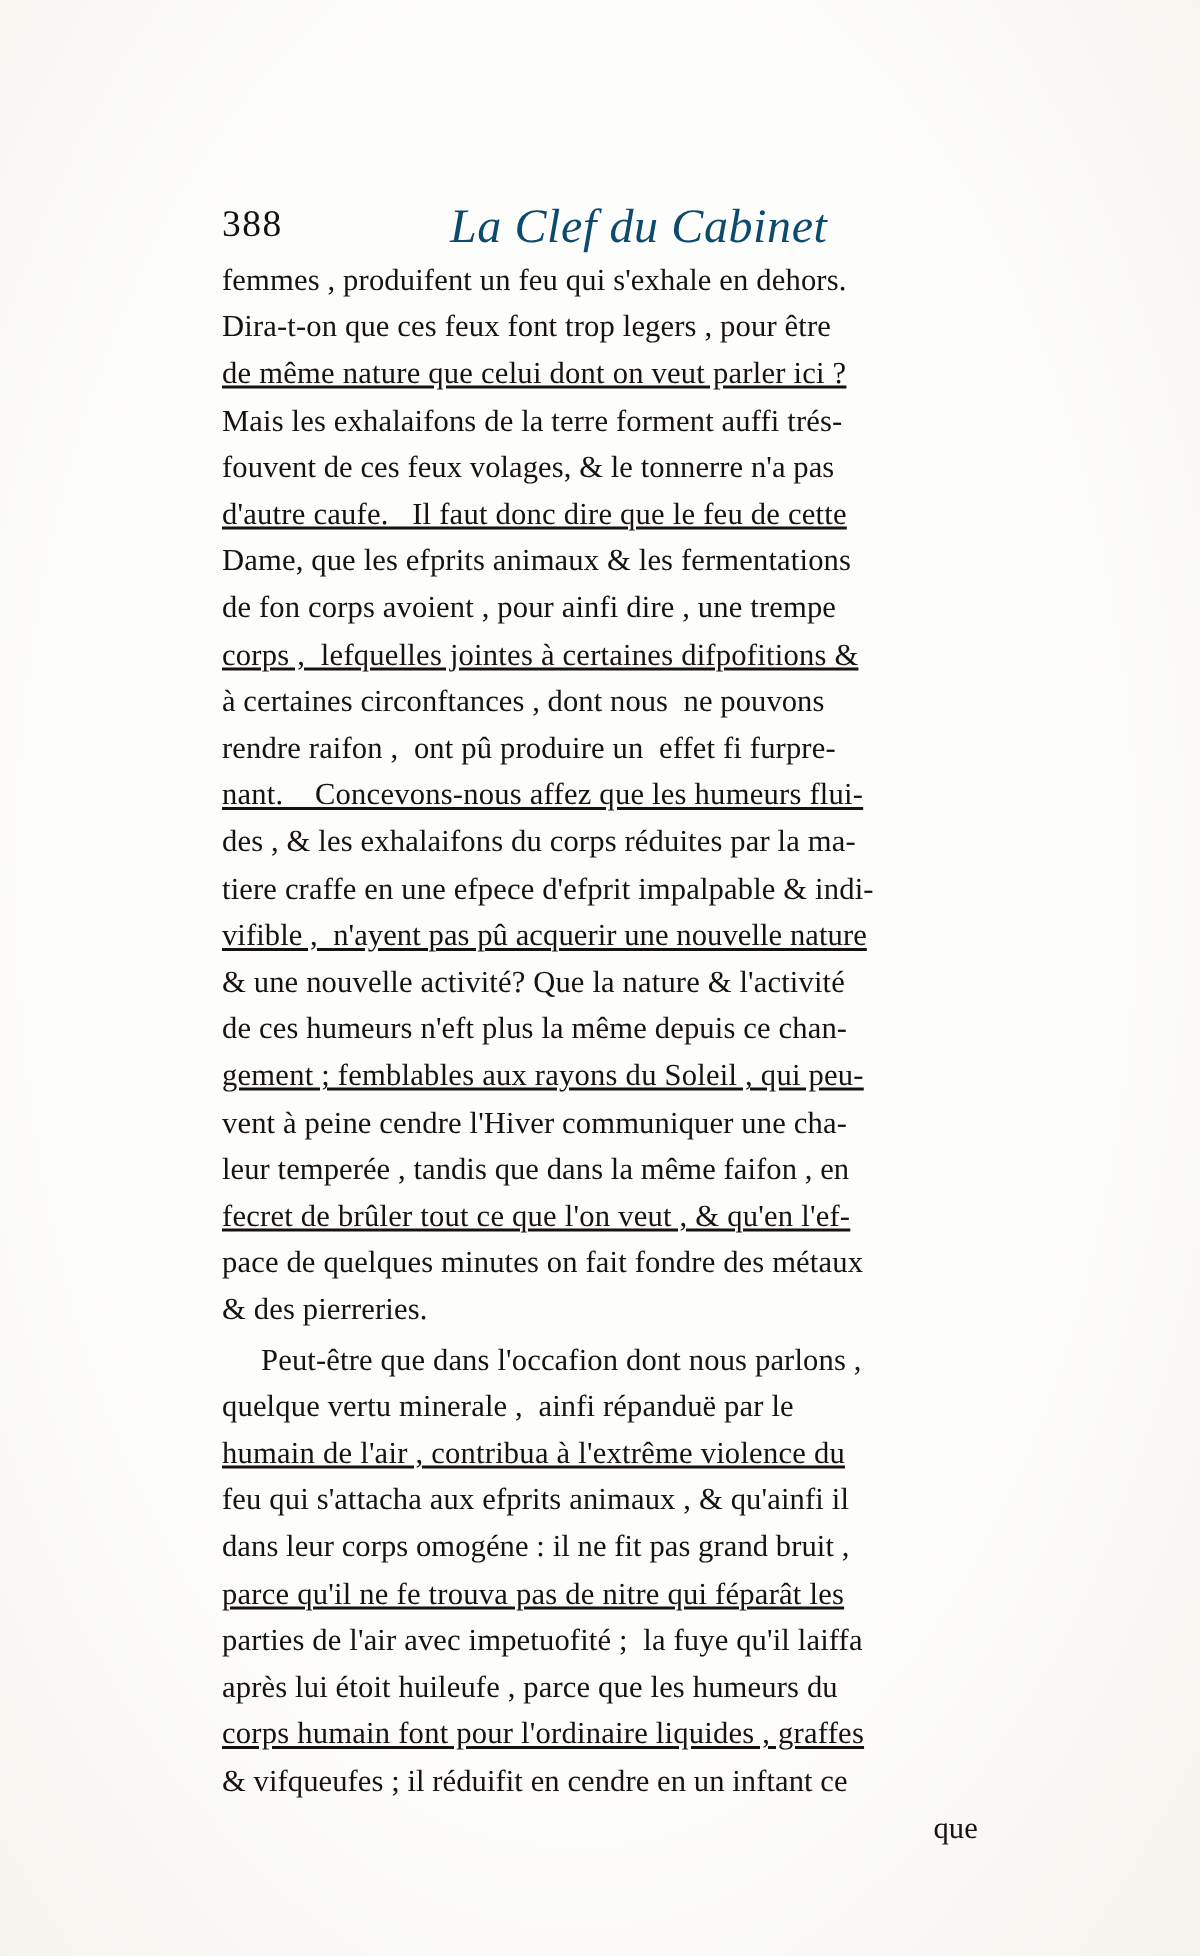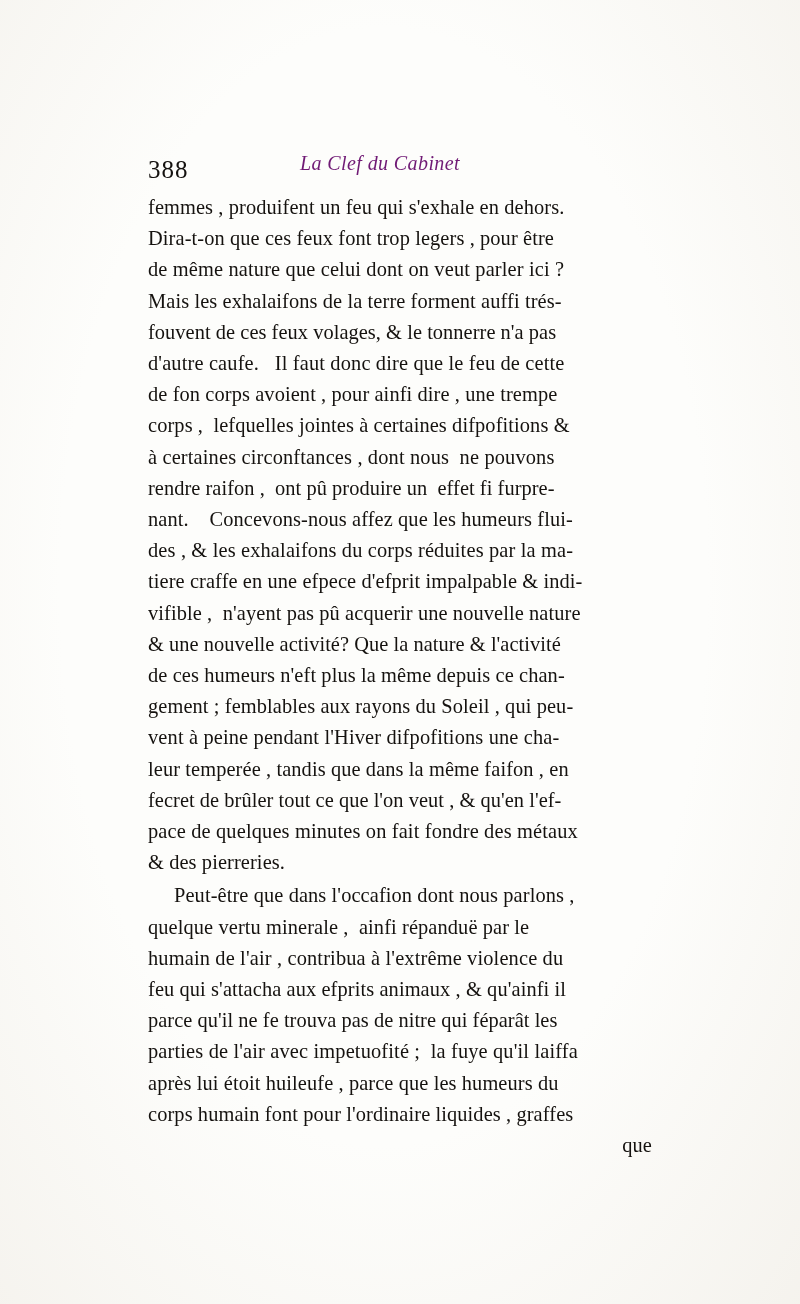--- a/index.html
+++ b/index.html
@@ -38,42 +38,41 @@
     position: absolute;
     left: 148px;
     top: 128px;
     width: 508px;
   }
 
   .header-line {
     position: relative;
     height: 42px;
     margin-bottom: 2px;
-    margin-top: 20px;
   }
 
   .folio {
     position: absolute;
     left: 0;
     top: 8px;
     font-family: "Liberation Serif", serif;
     font-size: 25px;
     letter-spacing: 1px;
     color: #14110f;
   }
 
   .running-title {
     position: absolute;
     left: 152px;
     top: 4px;
     font-family: "Liberation Serif", serif;
     font-style: italic;
-    font-size: 20px;
+    font-size: 32px;
     letter-spacing: 0.4px;
-    color: #701a75;
+    color: #0c4a6e;
     white-space: nowrap;
   }
 
   .body-text {
     font-family: "Liberation Serif", serif;
     font-size: 20.4px;
     line-height: 31.2px;
     color: #15120f;
     text-align: justify;
   }
@@ -87,21 +86,21 @@
   .line.indent {
     text-indent: 26px;
   }
 
   .line.last {
     text-align: right;
     padding-right: 4px;
   }
 
   
-  .line:nth-child(3n) { letter-spacing: 0.15px; }
+  .line:nth-child(3n) { letter-spacing: 0.15px; text-decoration: underline; }
   .line:nth-child(5n) { letter-spacing: 0.05px; }
 
   .para-gap { height: 2px; }
 </style>
 </head>
 <body>
 
 <div class="page">
   <div class="paper-tone"></div>
 
@@ -114,48 +113,51 @@
 
     <div class="body-text">
 
       <div>
         <span class="line">femmes , produifent un feu qui s'exhale en dehors.</span>
         <span class="line">Dira-t-on que ces feux font trop legers , pour être</span>
         <span class="line">de même nature que celui dont on veut parler ici ?</span>
         <span class="line">Mais les exhalaifons de la terre forment auffi trés-</span>
         <span class="line">fouvent de ces feux volages, &amp; le tonnerre n'a pas</span>
         <span class="line">d'autre caufe.   Il faut donc dire que le feu de cette</span>
+        <span class="line">Dame, que les efprits animaux &amp; les fermentations</span>
         <span class="line">de fon corps avoient , pour ainfi dire , une trempe</span>
         <span class="line">corps ,  lefquelles jointes à certaines difpofitions &amp;</span>
         <span class="line">à certaines circonftances , dont nous  ne pouvons</span>
         <span class="line">rendre raifon ,  ont pû produire un  effet fi furpre-</span>
         <span class="line">nant.    Concevons-nous affez que les humeurs flui-</span>
         <span class="line">des , &amp; les exhalaifons du corps réduites par la ma-</span>
         <span class="line">tiere craffe en une efpece d'efprit impalpable &amp; indi-</span>
         <span class="line">vifible ,  n'ayent pas pû acquerir une nouvelle nature</span>
         <span class="line">&amp; une nouvelle activité? Que la nature &amp; l'activité</span>
         <span class="line">de ces humeurs n'eft plus la même depuis ce chan-</span>
         <span class="line">gement ; femblables aux rayons du Soleil , qui peu-</span>
-        <span class="line">vent à peine pendant l'Hiver difpofitions une cha-</span>
+        <span class="line">vent à peine cendre l'Hiver communiquer une cha-</span>
         <span class="line">leur temperée , tandis que dans la même faifon , en</span>
         <span class="line">fecret de brûler tout ce que l'on veut , &amp; qu'en l'ef-</span>
         <span class="line">pace de quelques minutes on fait fondre des métaux</span>
         <span class="line">&amp; des pierreries.</span>
       </div>
 
       <div class="para-gap"></div>
 
       <div>
         <span class="line indent">Peut-être que dans l'occafion dont nous parlons ,</span>
         <span class="line">quelque vertu minerale ,  ainfi répanduë par le</span>
         <span class="line">humain de l'air , contribua à l'extrême violence du</span>
         <span class="line">feu qui s'attacha aux efprits animaux , &amp; qu'ainfi il</span>
+        <span class="line">dans leur corps omogéne : il ne fit pas grand bruit ,</span>
         <span class="line">parce qu'il ne fe trouva pas de nitre qui féparât les</span>
         <span class="line">parties de l'air avec impetuofité ;  la fuye qu'il laiffa</span>
         <span class="line">après lui étoit huileufe , parce que les humeurs du</span>
         <span class="line">corps humain font pour l'ordinaire liquides , graffes</span>
+        <span class="line">&amp; vifqueufes ; il réduifit en cendre en un inftant ce</span>
       </div>
 
       <span class="line last">que</span>
 
     </div>
   </div>
 </div>
 
 </body></html>

